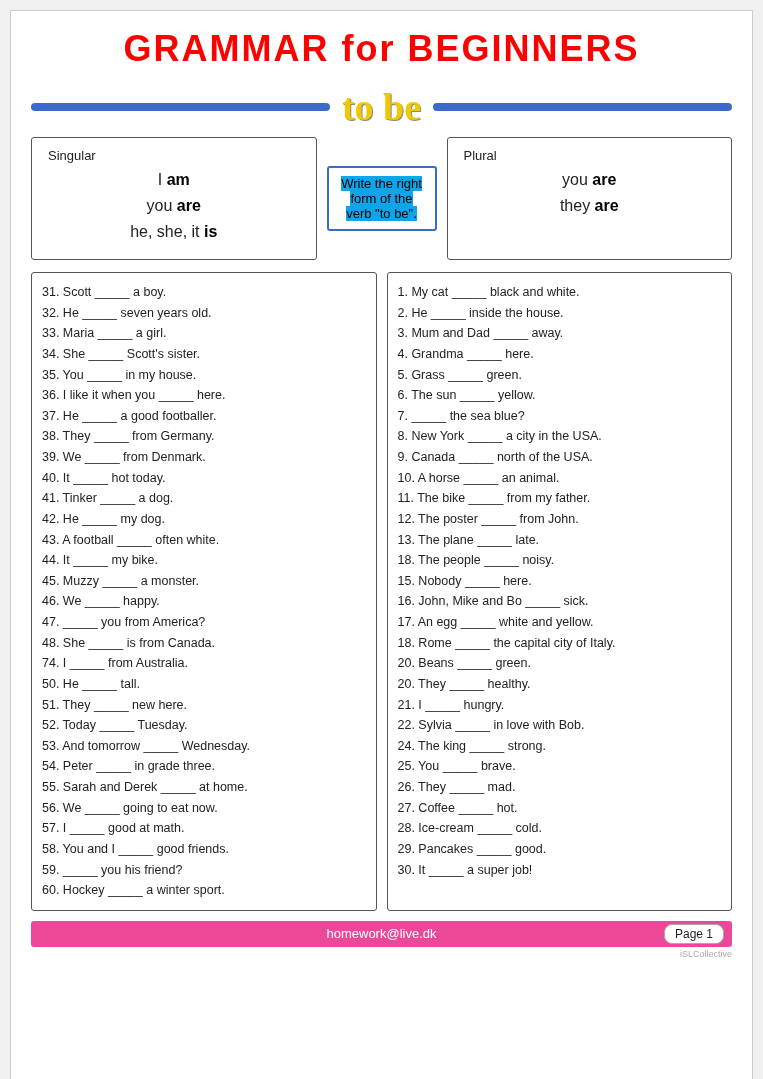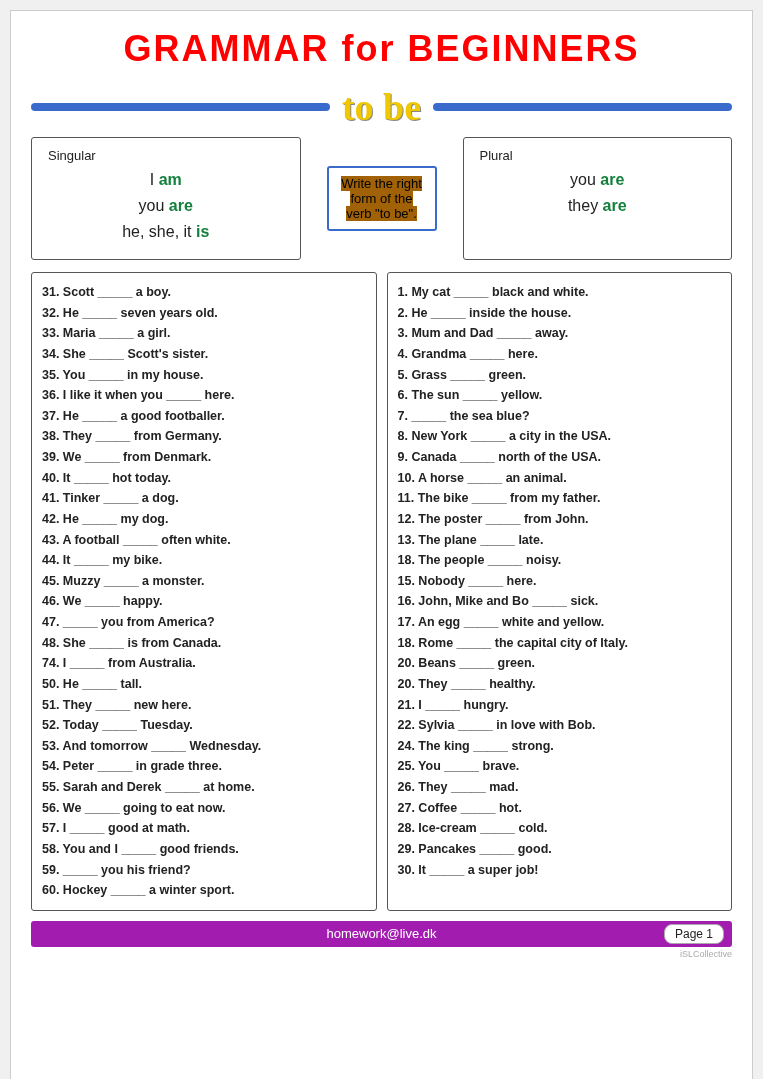--- a/index.html
+++ b/index.html
@@ -44,21 +44,21 @@
       font-family: Liberation Serif, serif;
       font-size: 38px;
       font-weight: 900;
       color: #f0c800;
       text-shadow: 1px 1px 0 #888;
       padding: 0 12px;
       white-space: nowrap;
     }
     .conjugation-section {
       display: flex;
-      gap: 26px;
+      gap: 10px;
       margin-bottom: 12px;
       justify-content: space-between;
     }
     .conj-box {
       border: 1.5px solid #555;
       border-radius: 3px;
       padding: 10px 16px;
       flex: 1;
     }
     .conj-box .box-title {
@@ -68,62 +68,61 @@
       color: #222;
     }
     .conj-row {
       text-align: center;
       font-size: 16px;
       font-family: Arial, sans-serif;
       margin: 8px 0;
       color: #222;
     }
     .conj-row .verb {
-      color: #15803d;
+      color: #000000;
       font-weight: bold;
     }
     .middle-box {
       border: 2.5px solid #3a6bcc;
       border-radius: 3px;
       padding: 8px 10px;
       width: 110px;
       text-align: center;
       font-size: 13px;
       font-family: Arial, sans-serif;
       background: white;
       align-self: center;
       flex: 0 0 110px;
     }
     .middle-box .highlight {
-      background: #a16207;
+      background: #0ea5e9;
       display: inline;
     }
     .exercises-section {
       display: flex;
       gap: 10px;
-      font-weight: bold;
     }
     .exercise-col {
       border: 1.5px solid #555;
       border-radius: 3px;
       padding: 8px 10px;
       flex: 1;
       font-size: 12.5px;
       font-family: Arial, sans-serif;
     }
     .exercise-item {
       margin: 2.5px 0;
       line-height: 1.45;
       color: #222;
     }
     .footer {
       margin-top: 10px;
       display: flex;
       align-items: center;
-      background: #a21caf;
+      background: #ec4899;
       border-radius: 3px;
       padding: 3px 8px;
     }
     .footer-left { flex: 1; }
     .footer-center {
       flex: 2;
       text-align: center;
       color: white;
       font-size: 13px;
       font-family: Arial, sans-serif;

